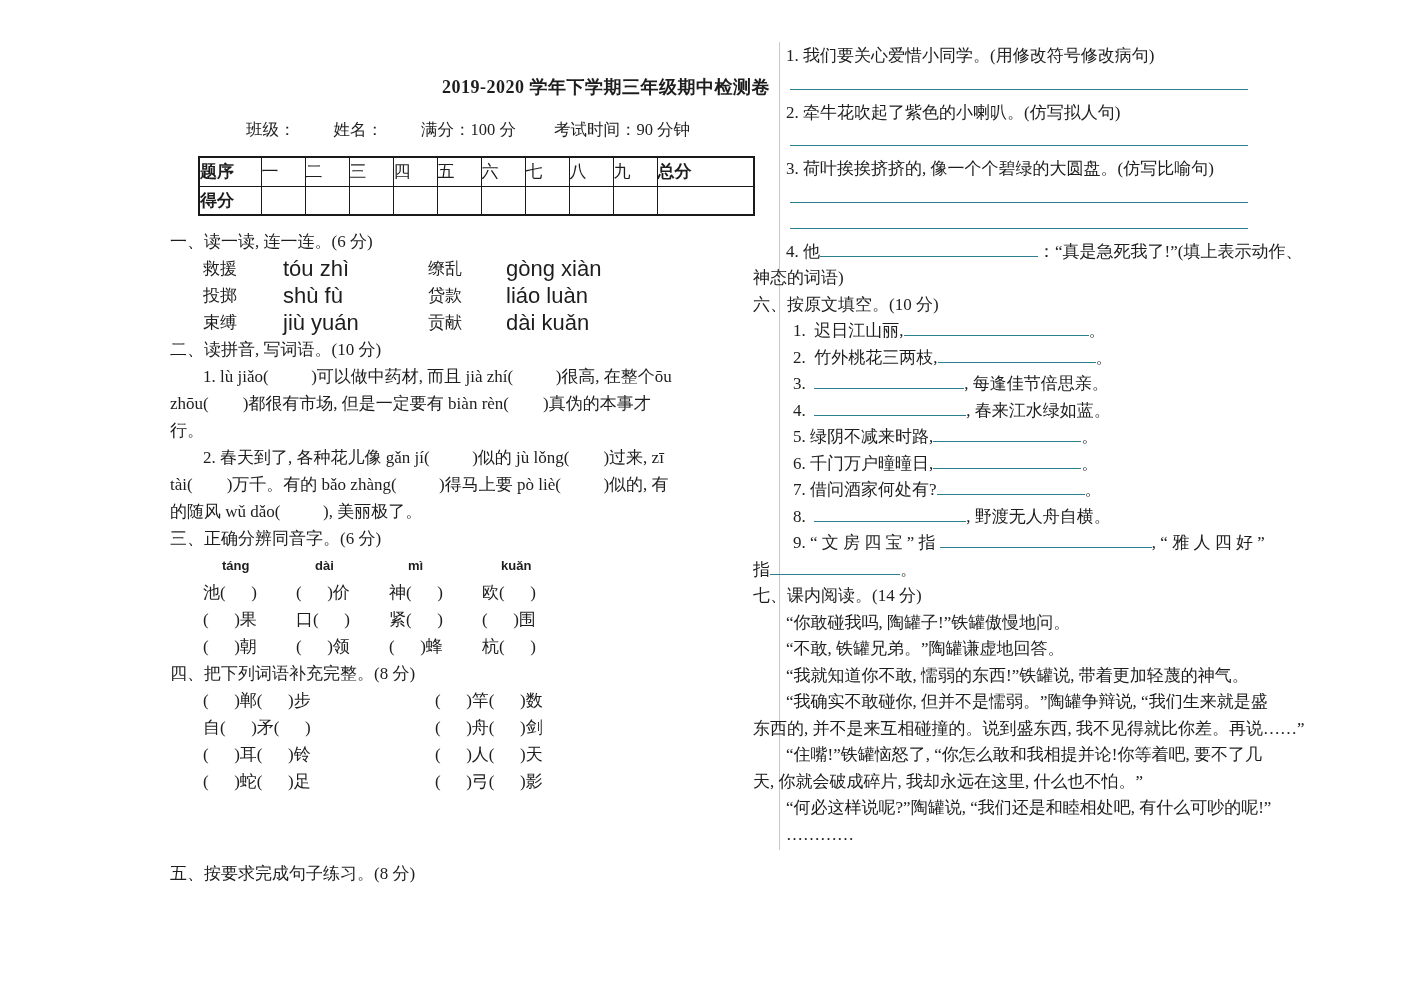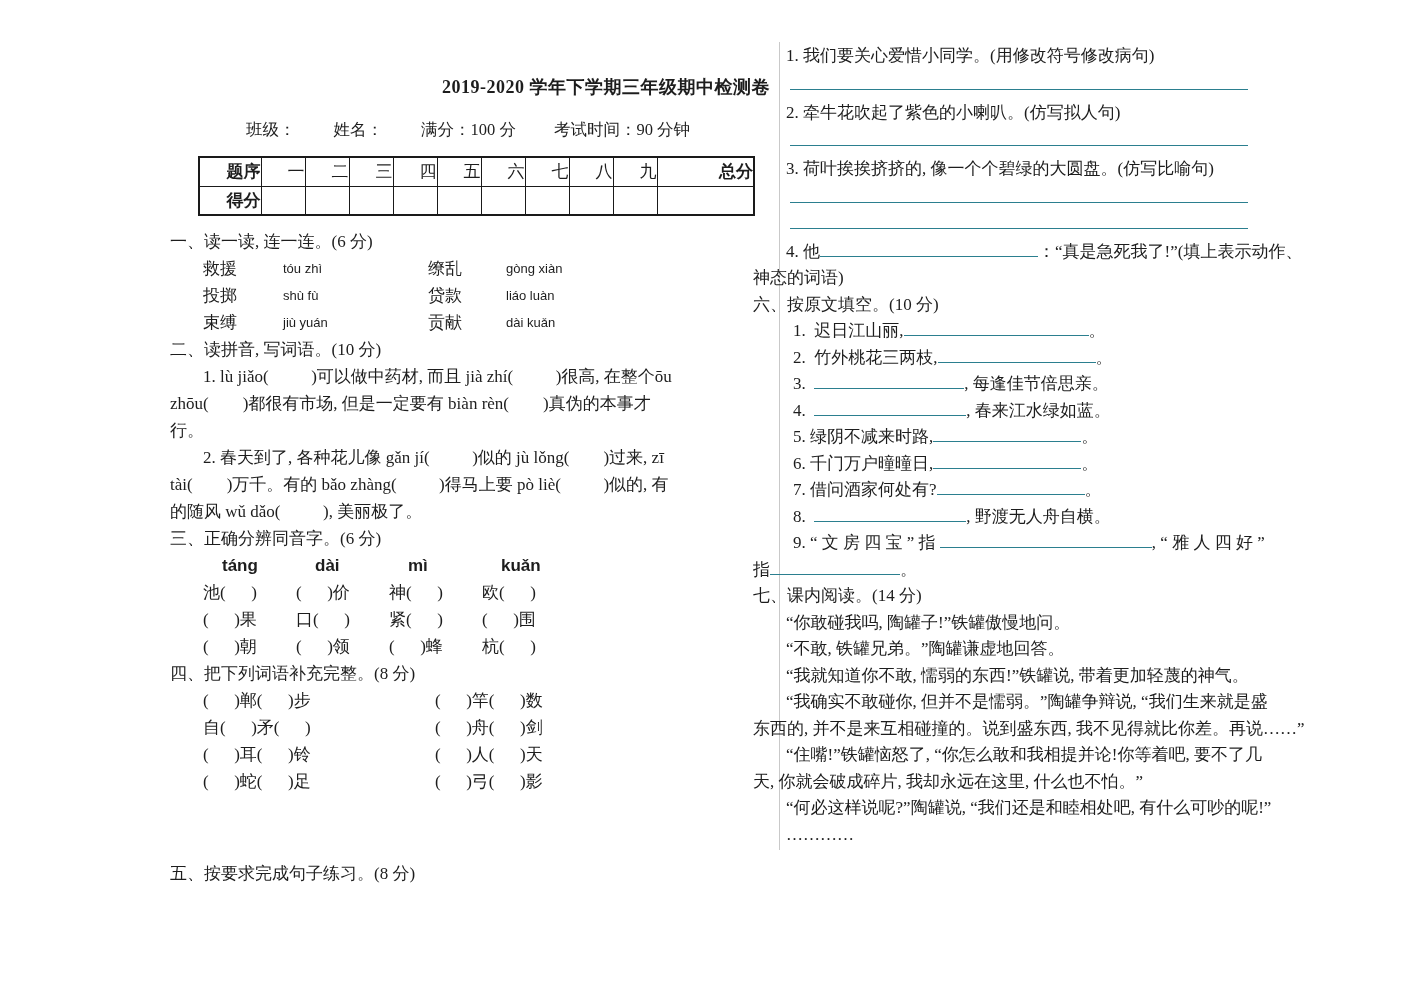--- a/index.html
+++ b/index.html
@@ -15,31 +15,31 @@
     width:1421px;height:982px;position:relative;overflow:hidden;
     font-family:"Liberation Serif","DejaVu Serif",serif;
     color:var(--ink);font-size:17px;
   }
   .col-divider{position:absolute;left:779px;top:42px;width:1px;height:808px;background:var(--divider);}
   .left-col{position:absolute;left:170px;top:75px;width:600px;}
   .right-col{position:absolute;left:753px;top:43px;width:616px;}
   .paper-title{text-align:right;font-size:18px;font-weight:bold;letter-spacing:.5px;margin-bottom:20px;}
   .meta-row{display:flex;padding-left:76px;gap:38px;margin-bottom:15px;font-size:16.5px;}
   table.score{border-collapse:collapse;margin-left:28px;margin-bottom:12px;table-layout:fixed;border:2px solid var(--tborder);}
-  table.score td{border:1px solid var(--tborder);height:29px;text-align:right;font-size:17px;vertical-align:middle;}
+  table.score td{border:1px solid var(--tborder);height:29px;text-align:left;font-size:17px;vertical-align:middle;}
   td.bold-cell{font-family:"Liberation Sans","DejaVu Sans",sans-serif;font-weight:bold;font-size:16.5px;}
   .line{white-space:pre;line-height:27px;}
   .rline{white-space:pre;line-height:26.5px;}
   .ind{padding-left:33px;}
   .sec-title{line-height:27px;white-space:pre;}
   .word-grid{display:grid;grid-template-columns:80px 145px 78px 162px;padding-left:33px;line-height:27px;}
-  .py{font-family:"Liberation Sans","DejaVu Sans",sans-serif;font-size:13px;}
+  .py{font-family:"Liberation Sans","DejaVu Sans",sans-serif;font-size:22px;}
   .homophone-grid{display:grid;grid-template-columns:93px 93px 93px 100px;padding-left:33px;line-height:27px;white-space:pre;}
   .homophone-head{display:grid;grid-template-columns:93px 93px 93px 100px;padding-left:52px;line-height:27px;
-    font-family:"Liberation Sans","DejaVu Sans",sans-serif;font-size:17px;font-weight:bold;}
+    font-family:"Liberation Sans","DejaVu Sans",sans-serif;font-size:13px;font-weight:bold;}
   .idiom-grid{display:grid;grid-template-columns:232px 232px;padding-left:33px;line-height:27px;white-space:pre;}
   .s5-title{margin-top:65px;}
   .blank{display:inline-block;border-bottom:1.6px solid var(--accent);height:15px;vertical-align:baseline;}
   .blank-row{height:16px;width:458px;margin:0 0 10px 37px;border-bottom:1.6px solid var(--accent);}
   .rline{margin-bottom:0;}
   .mb4{margin-bottom:4px;}
 </style>
 </head>
 <body>
 

